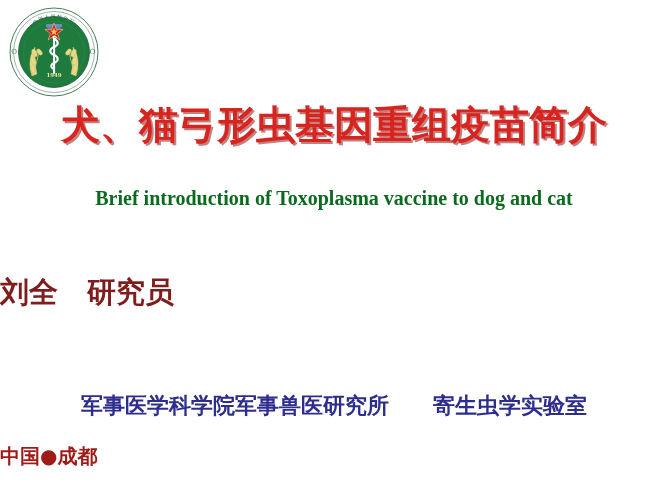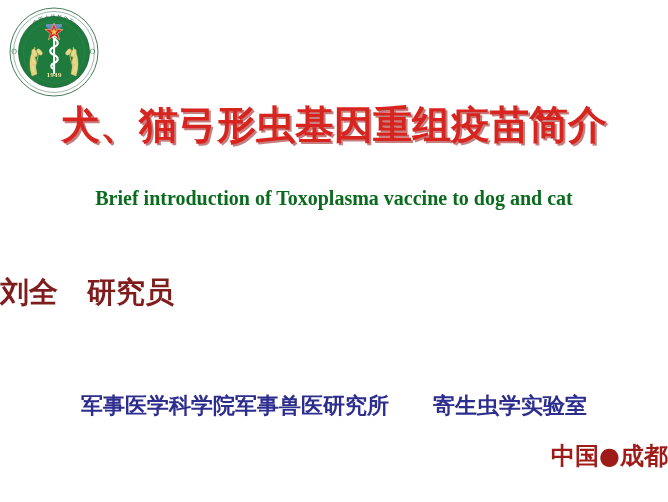--- a/index.html
+++ b/index.html
@@ -92,23 +92,23 @@
     white-space: pre;
     margin-top: 8px;
   }
 
   
   .location {
     position: absolute;
     left: 0;
     top: 437px;
     width: 668px;
-    text-align: right;
+    text-align: left;
     font-family: "DejaVu Sans", "Liberation Sans", sans-serif;
-    font-size: 24px;
+    font-size: 20px;
     font-weight: bold;
     line-height: 38px;
     color: #9e1b18;
     white-space: pre;
   }
 </style>
 </head>
 <body>
 
 <div class="slide">

